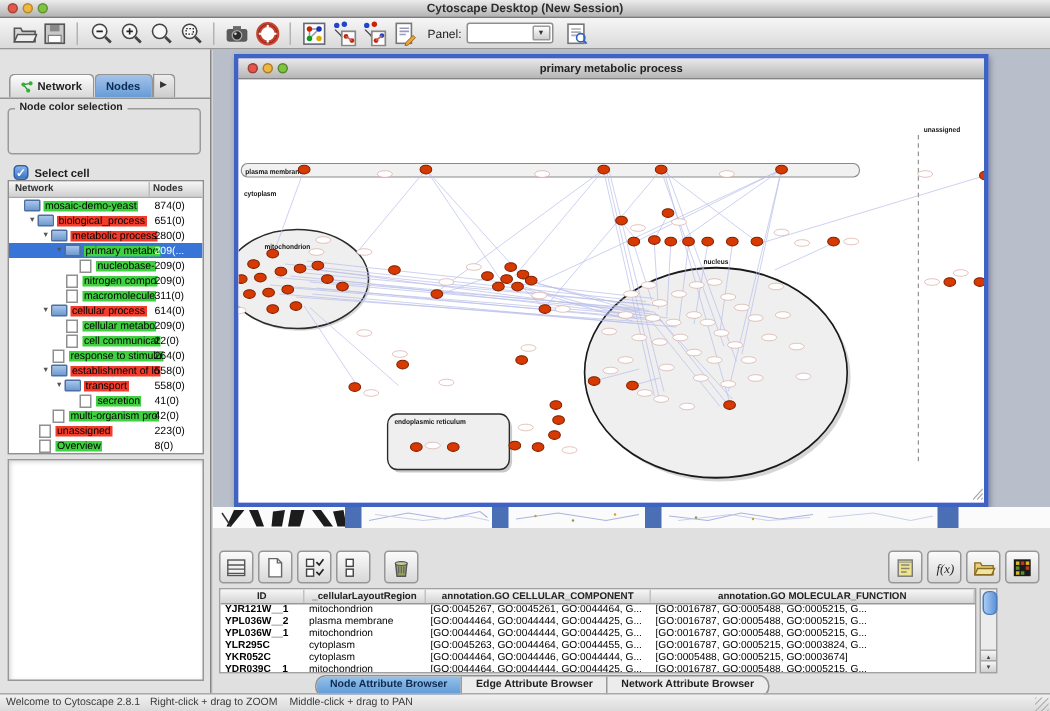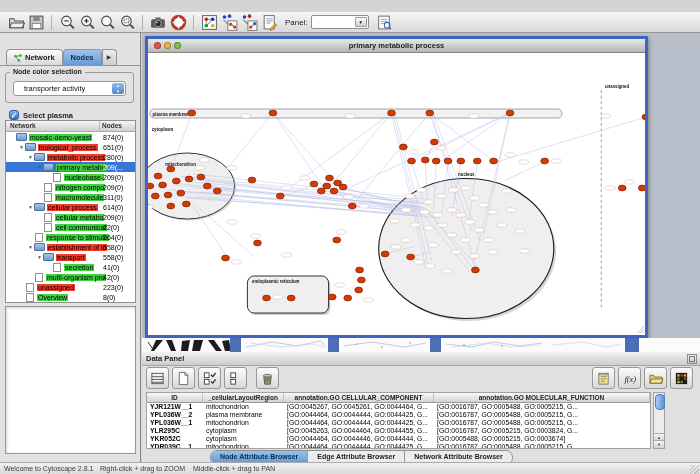--- a/index.html
+++ b/index.html
@@ -41,21 +41,21 @@
   .tri{font-size:5px;color:#555;width:7px;text-align:center;flex:none}
   .fold{width:9px;height:6px;background:linear-gradient(#a9c6ea,#6e9ad0);border:1px solid #4c6f9f;border-radius:1px;margin-right:2px;flex:none}
   .leaf{width:6px;height:7px;background:#fff;border:1px solid #909090;margin:0 3px 0 1px;flex:none}
   .lbl{padding:0 1px;color:#000}
   .lbl.g{background:#3fd13f}.lbl.r{background:#f23b2a}
   .cnt{position:absolute;left:97px;color:#000}
   .sel .cnt{color:#fff}
   .birdseye{position:absolute;left:5px;top:273px;width:131px;height:148px;background:#fff;border:1px solid #979797;box-shadow:inset 1px 1px 3px #d5d5d5;box-sizing:border-box}
   
   .desk{position:absolute;left:142px;top:33px;width:558px;height:319px;background:#b9bfca}
-  .frame{position:absolute;left:3px;top:3px;width:503px;height:302px;border:3px solid #3e63c2;background:#c4b5fd;box-sizing:border-box;box-shadow:1px 2px 4px rgba(0,0,0,.35)}
+  .frame{position:absolute;left:14px;top:3px;width:503px;height:302px;border:3px solid #3e63c2;background:#c4b5fd;box-sizing:border-box;box-shadow:1px 2px 4px rgba(0,0,0,.35)}
   .frame-hd{height:13px;background:linear-gradient(#e9e9e9,#b6b6b6);border-bottom:1px solid #848484;position:relative}
   .frame-title{font-size:7.5px;font-weight:bold;line-height:13px;text-align:center;color:#222}
   .ftl{position:absolute;top:3px;width:7px;height:7px;border-radius:50%;border:1px solid rgba(0,0,0,.3);box-sizing:border-box}
   .ftl.red{left:6px;background:#e2574c}.ftl.yel{left:16px;background:#f0b63f}.ftl.grn{left:26px;background:#7fc441}
   .canvas{position:absolute;left:0;top:14px;right:0;bottom:0;background:#fff;overflow:hidden}
   .canvas svg{position:absolute;left:0;top:0;width:100%;height:100%}
   
   .strip{position:absolute;left:142px;top:338px;width:558px;height:14px;background:#f2f2f2;overflow:hidden}
   
   .dpanel{position:absolute;left:142px;top:352px;width:558px;height:110px;background:#e0e0e0}
@@ -79,20 +79,26 @@
   
   .statusbar{position:absolute;left:0;top:462px;width:700px;height:12px;background:linear-gradient(#f1f1f1,#dadada);border-top:1px solid #ababab;font-size:7px;color:#3a3a3a;box-sizing:border-box}
   .statusbar span{position:absolute;top:2px}
   .grip{position:absolute;right:1px;bottom:1px;width:9px;height:9px;background:repeating-linear-gradient(135deg,#bbb 0 1px,transparent 1px 3px)}
 </style>
 </head>
 <body>
 
 <div id="app">
 
+  <div class="titlebar">
+    <span class="tl red"></span>
+    <span class="tl yel"></span>
+    <span class="tl grn"></span>
+    <div class="title-text">Cytoscape Desktop (New Session)</div>
+  </div>
 
   <div class="toolbar">
     <span class="tbtn">
         <svg width="17" height="17" viewBox="0 0 16 16">
           <path d="M1.5 4.5h4l1 2h8v6.5h-13z" fill="#d8d8d8" stroke="#555" stroke-width="1"></path>
           <path d="M1.5 13l2-4.5h12L13.5 13z" fill="#efefef" stroke="#555" stroke-width="1"></path>
         </svg>
       </span>
     <span class="tbtn">
         <svg width="17" height="17" viewBox="0 0 16 16">
@@ -221,31 +227,24 @@
         <span>Network</span>
       </div>
       <div class="cp-tab sel">
         <span>Nodes</span>
       </div>
       <div class="cp-tab-more">▶</div>
     </div>
     <div class="cp-tabline"></div>
     <div class="grp">
       <span class="grp-legend">Node color selection</span>
-      <div class="combo">
-        <span>transporter activity</span>
-        <span class="combo-btn">
-            <div>▲</div>
-            <div>▼</div>
-          </span>
-      </div>
     </div>
     <div class="chkrow">
       <span class="chk">✓</span>
-      <span>Select plasma</span>
+      <span>Select cell</span>
     </div>
     <div class="tree">
       <div class="tree-hd">
         <div class="c1">Network</div>
         <div class="c2">Nodes</div>
       </div>
       <div id="tree-body">
           <div class="tree-row" style="padding-left: 3px;">
             <span class="tri"></span>
             <span class="fold"></span>
@@ -577,24 +576,20 @@
       <polyline points="304,6 330,9 352,4 378,8 400,5" fill="none" stroke="#aab4e0" stroke-width=".7"></polyline>
       <polyline points="310,9 345,5 370,9 398,7" fill="none" stroke="#c3cbea" stroke-width=".6"></polyline>
       <circle cx="322" cy="7" r=".8" fill="#7aa23a"></circle>
         <circle cx="360" cy="8" r=".8" fill="#c9a227"></circle>
       <rect x="483" y="0" width="14" height="14" fill="#4a6fb5"></rect>
       <polyline points="410,7 440,4 465,9 480,6" fill="none" stroke="#c3cbea" stroke-width=".6"></polyline>
     </svg>
   </div>
 
   <div class="dpanel">
-    <div class="panel-hd">
-      <span>Data Panel</span>
-      <span class="float-ico"></span>
-    </div>
     <div class="dp-toolbar">
       <span class="dbtn">
           <svg width="15" height="15" viewBox="0 0 16 16">
             <rect x="2" y="2.5" width="12" height="11" fill="#f2f2f2" stroke="#555"></rect>
             <line x1="2" y1="6" x2="14" y2="6" stroke="#555"></line>
             <line x1="2" y1="9" x2="14" y2="9" stroke="#555"></line>
             <line x1="2" y1="12" x2="14" y2="12" stroke="#555"></line>
           </svg>
         </span>
       <span class="dbtn">

